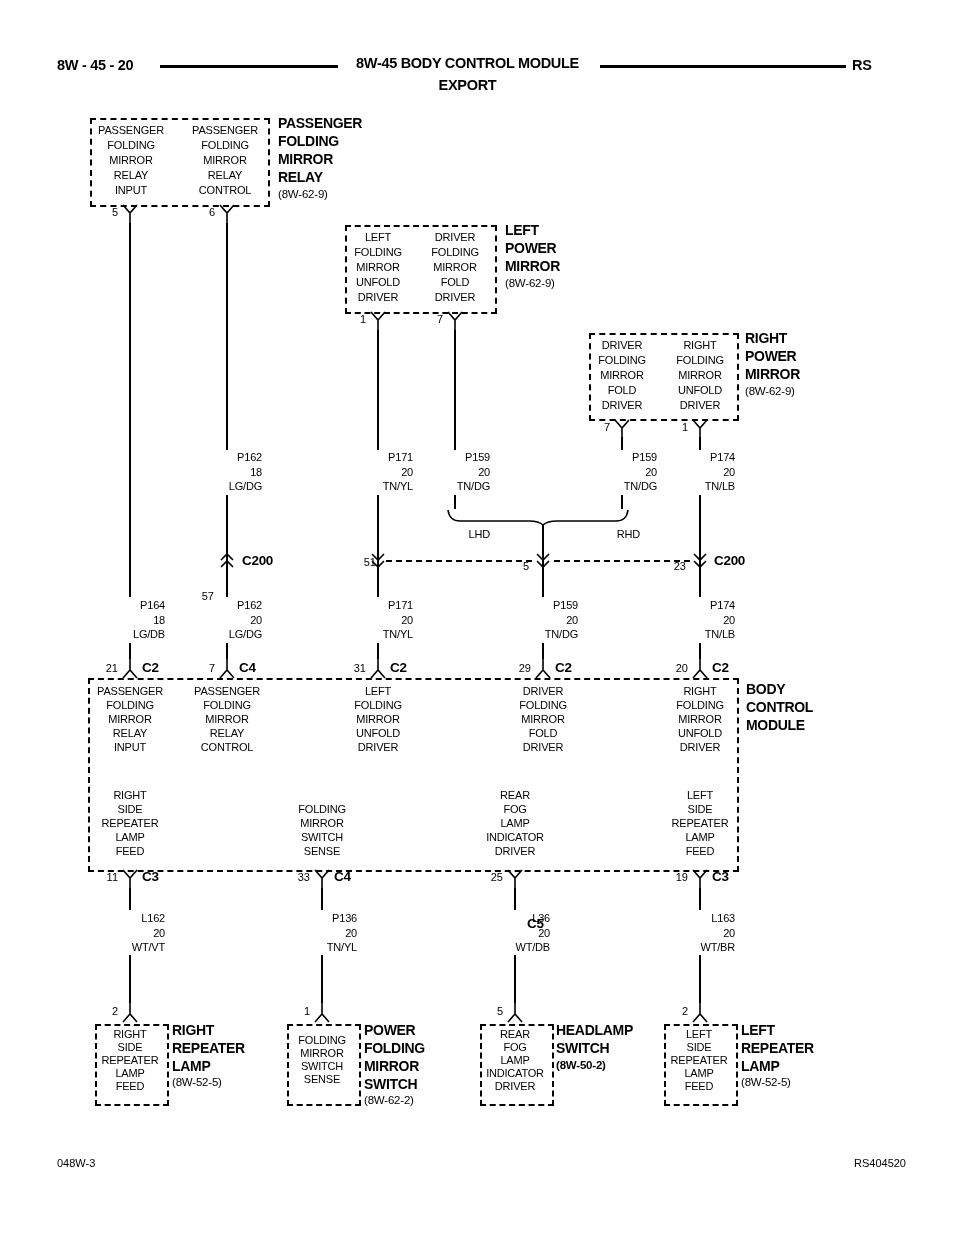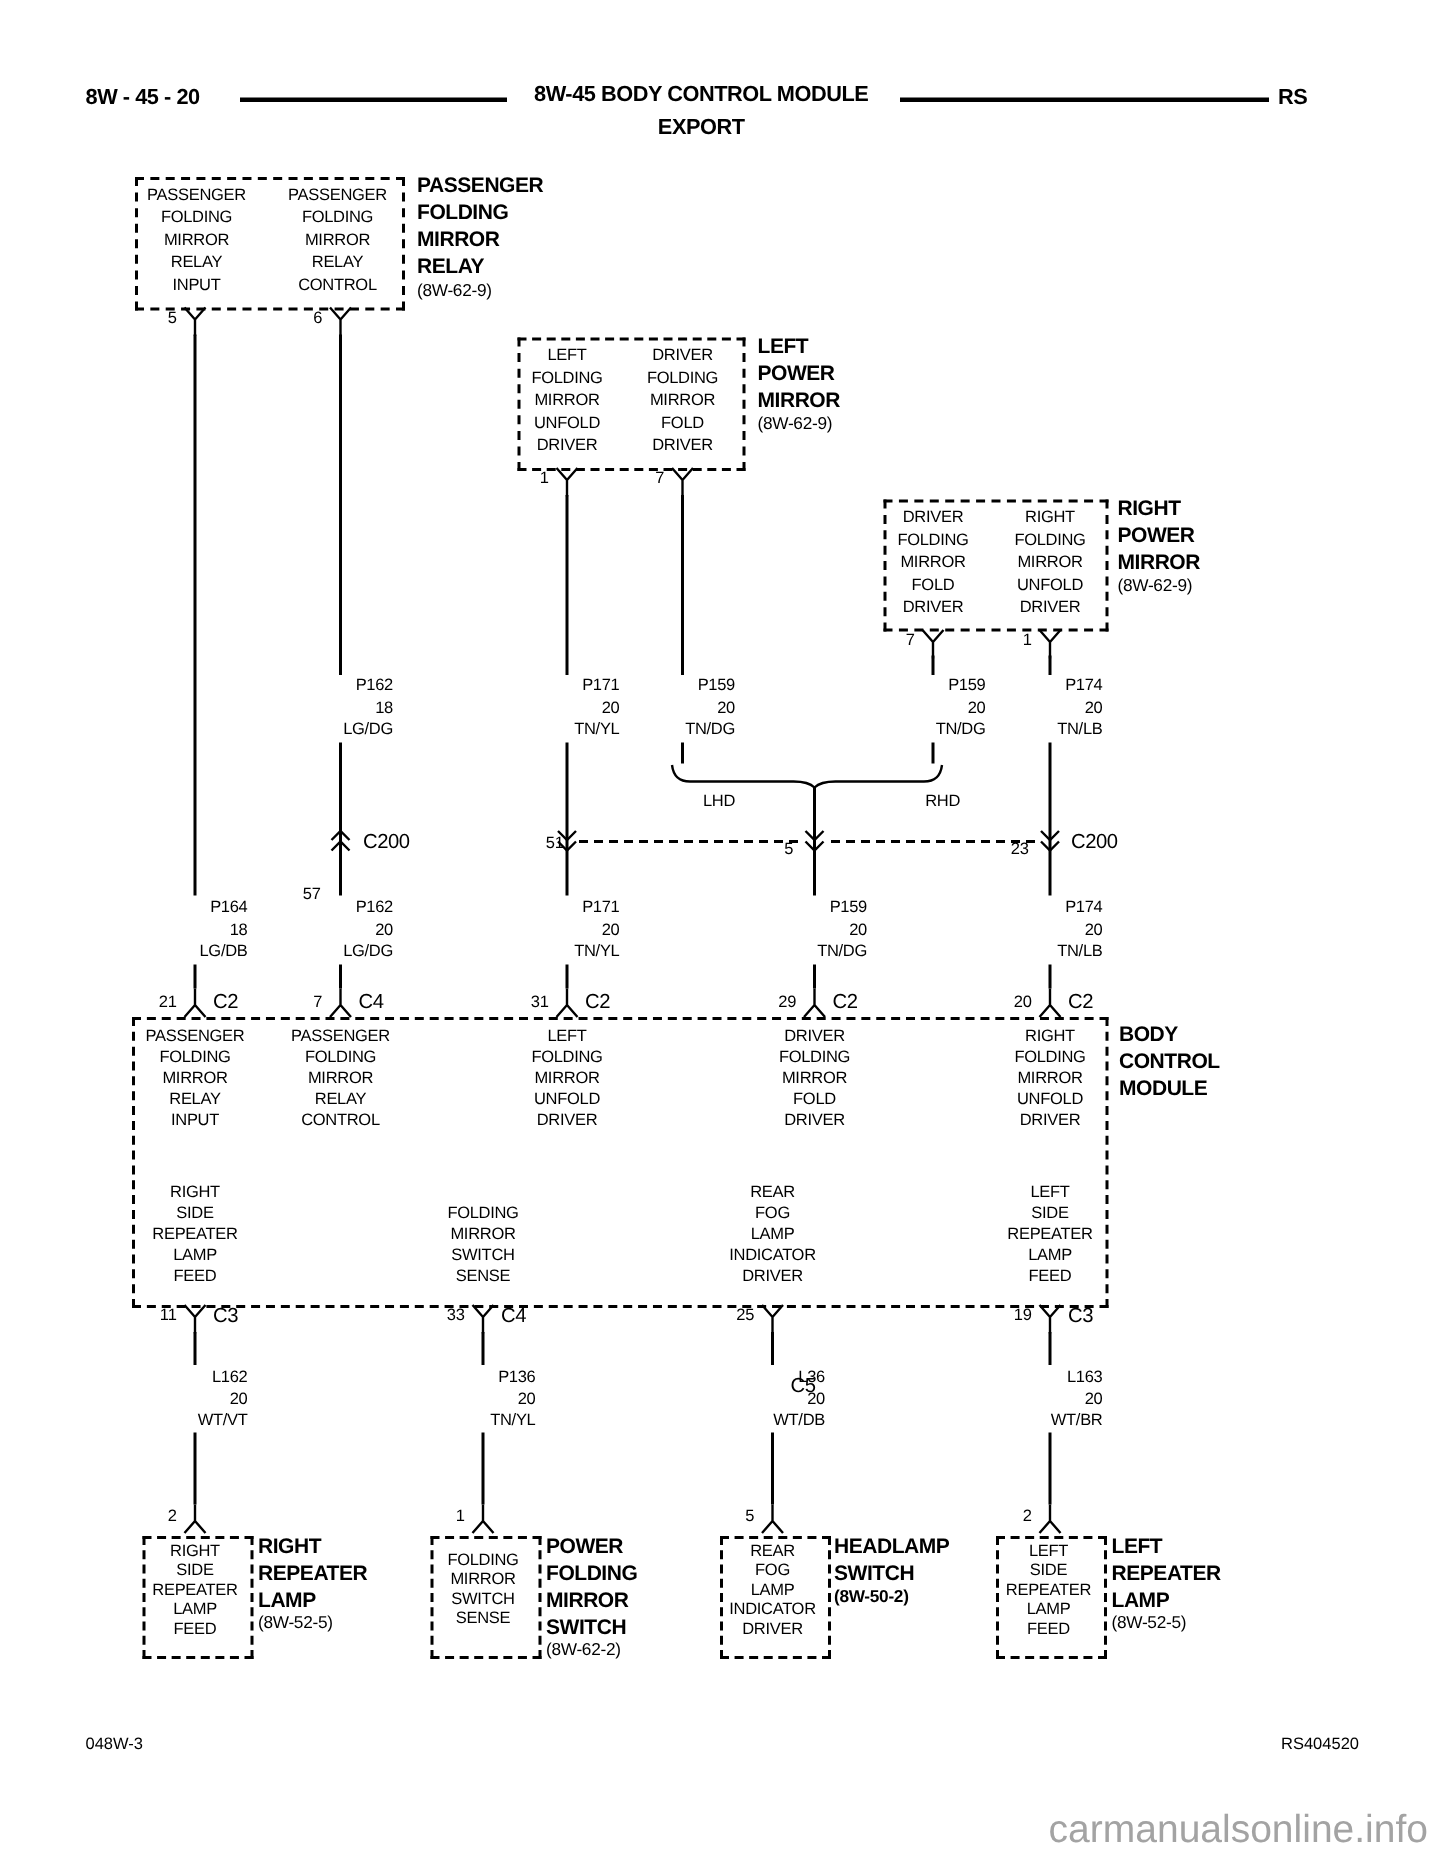--- a/index.html
+++ b/index.html
@@ -6,21 +6,21 @@
   .page{position:relative;width:960px;height:1242px;background:#ffffff;overflow:hidden;
         font-family:"Liberation Sans", sans-serif;color:#000;}
   .dbox{position:absolute;border:2px dashed #000;}
   .cell{position:absolute;font-size:11px;line-height:15px;text-align:center;white-space:pre-line;letter-spacing:-0.2px;}
   .cell14{line-height:14px;}
   .cell13{line-height:13px;}
   .wire{position:absolute;font-size:11px;line-height:14.5px;text-align:right;white-space:pre-line;letter-spacing:-0.2px;}
   .blabel{position:absolute;font-weight:bold;font-size:14px;line-height:18px;white-space:pre-line;letter-spacing:-0.3px;}
   .ref{position:absolute;font-size:11.5px;letter-spacing:-0.2px;}
   .pnum{position:absolute;font-size:11px;text-align:right;}
-  .conn{position:absolute;font-weight:normal;font-size:13.5px;letter-spacing:-0.3px;}
+  .conn{position:absolute;font-weight:bold;font-size:13.5px;letter-spacing:-0.3px;}
   .vline{position:absolute;width:2px;background:#000;}
   .hrule{position:absolute;height:3px;background:#000;}
   .dash{position:absolute;border-top:2px dashed #000;height:0;}
   .hdr{position:absolute;font-weight:bold;font-size:14.5px;letter-spacing:-0.3px;}
   .hdrc{text-align:center;}
   .foot{position:absolute;font-size:11px;}
   .wm{position:absolute;font-size:26px;color:#a3a3a3;text-align:right;letter-spacing:0;}
   svg{position:absolute;overflow:visible;}
 </style>
 </head>
@@ -357,15 +357,14 @@
 REPEATER
 LAMP
 FEED</div>
   <div class="blabel" style="left:741px;top:1021px;">LEFT
 REPEATER
 LAMP</div>
   <div class="ref" style="left:741px;top:1076px;">(8W-52-5)</div>
 
   <div class="foot" style="left:57px;top:1157px;">048W-3</div>
   <div class="foot" style="left:820px;top:1157px;width:86px;text-align:right;">RS404520</div>
-  <div class="wm" style="left:600px;top:1204px;width:352px;">carmanualsonline.info</div>
 
 </div>
 
 </body></html>

